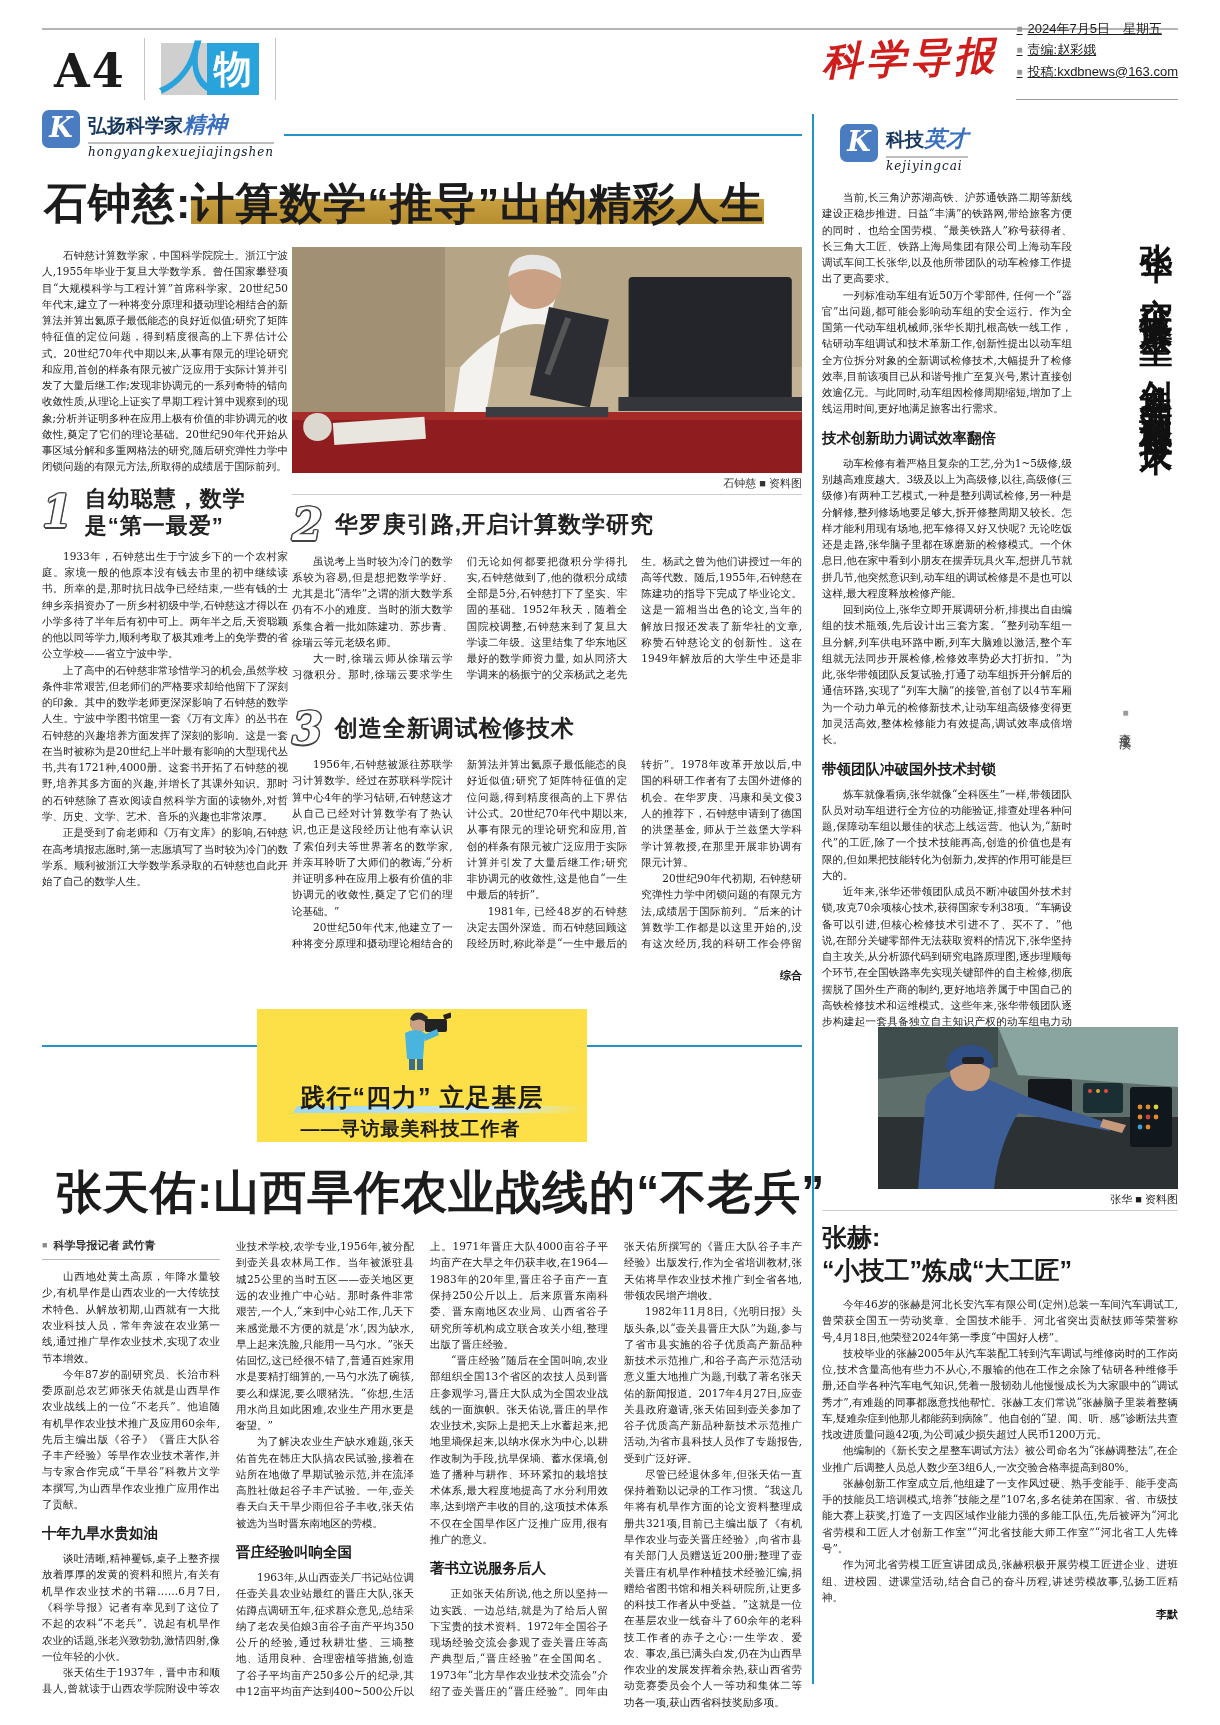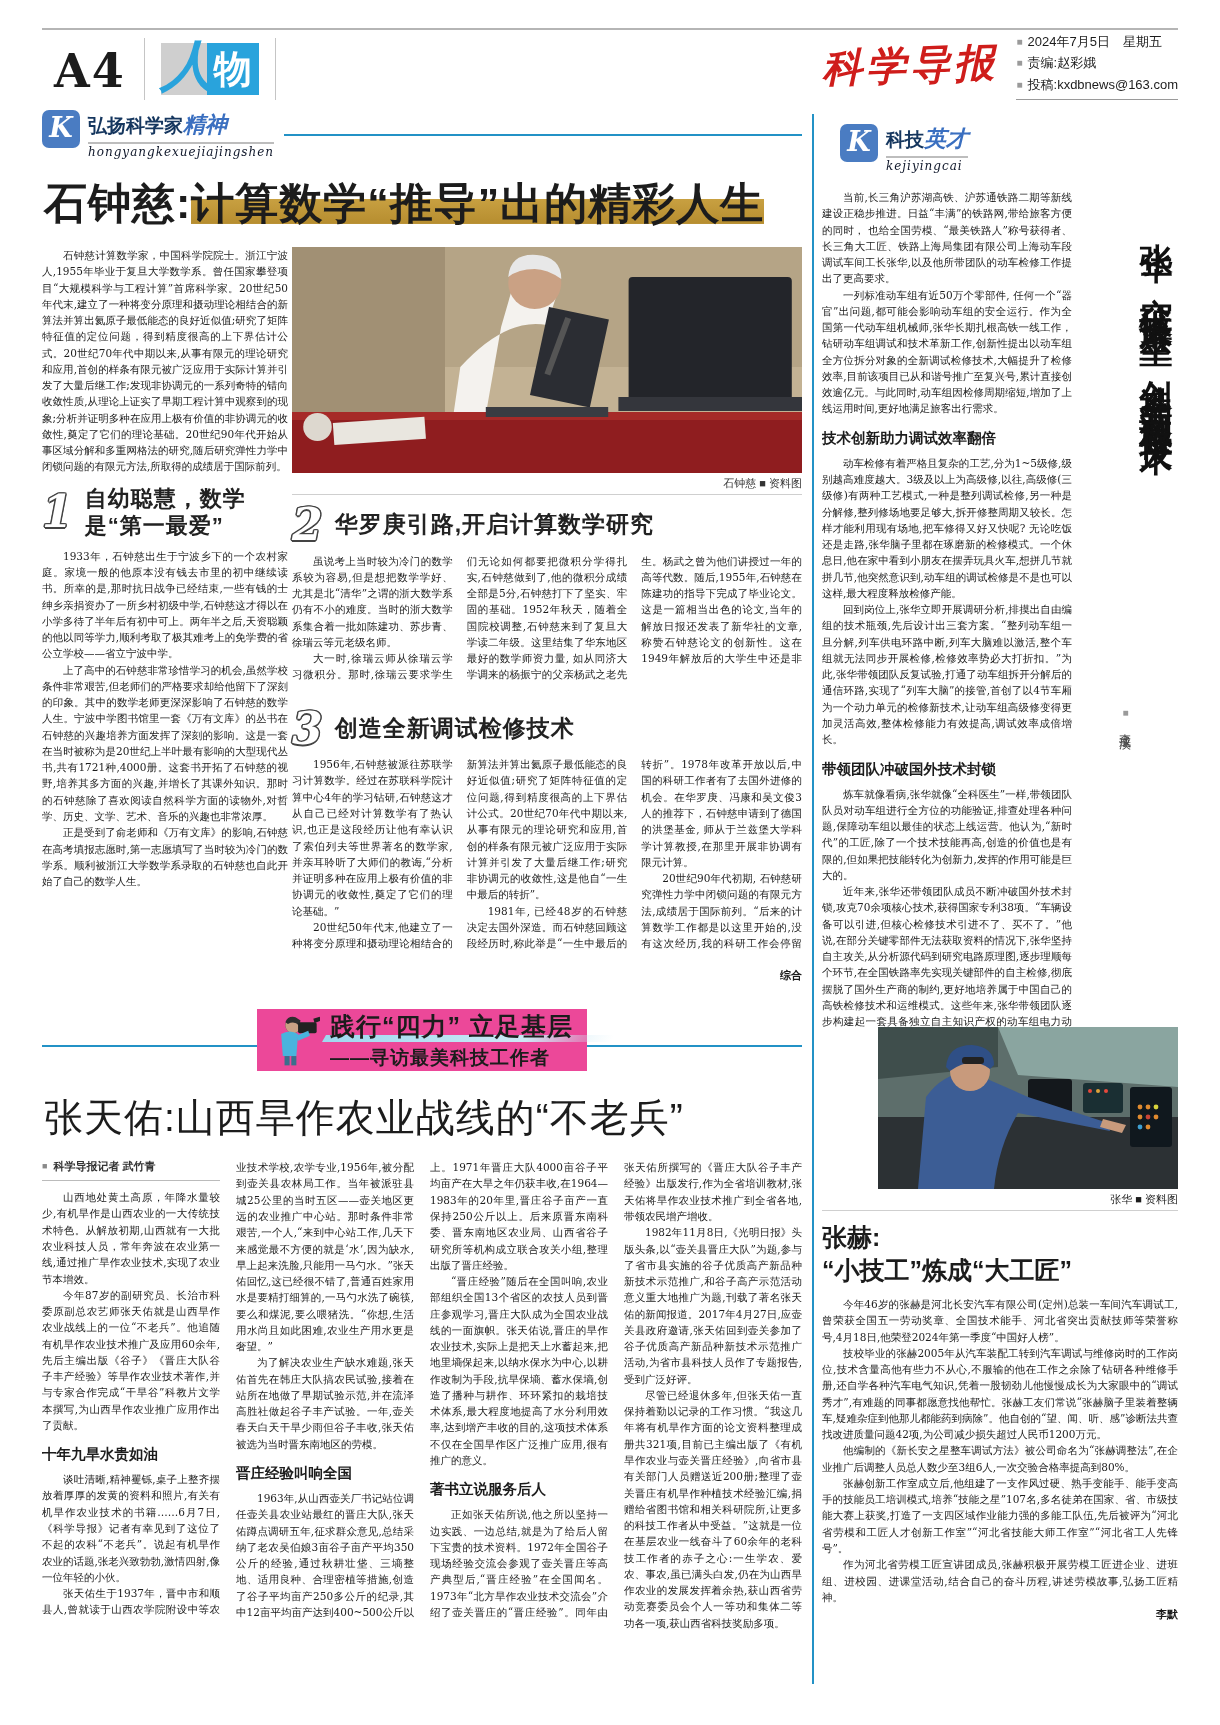--- a/index.html
+++ b/index.html
@@ -8,21 +8,21 @@
   .page { position:relative; width:1220px; height:1725px; background:#fff; margin:0 auto; overflow:hidden; }
 
   
   .header { display:flex; align-items:flex-end; margin:28px 42px 0 42px; border-top:2px solid #b5b5b5; padding-top:8px; height:72px; }
   .page-no { font-size:46px; font-weight:bold; font-family:"DejaVu Serif",serif; letter-spacing:2px; padding:0 18px 2px 12px; }
   .sec-logo { display:flex; align-items:center; height:62px; padding:0 16px; border-left:1px solid #c5c5c5; border-right:1px solid #c5c5c5; }
   .sec-logo .ren { width:52px; height:52px; background:#cfcfcf; color:#29a3dc; font-size:54px; font-weight:bold; font-style:italic; line-height:44px; text-align:center; font-family:"DejaVu Serif",serif; }
   .sec-logo .wu  { width:52px; height:52px; background:#29a3dc; color:#fff; font-size:38px; font-weight:bold; line-height:52px; text-align:center; font-family:"Liberation Sans",sans-serif; margin-left:-6px; }
   .header-right { margin-left:auto; display:flex; align-items:center; gap:18px; }
   .masthead { color:#cf1d1b; font-size:40px; font-weight:bold; font-style:italic; font-family:"DejaVu Serif",serif; transform:rotate(-2deg); letter-spacing:4px; }
-  .pubinfo { font-size:13px; font-family:"Liberation Sans",sans-serif; line-height:1.65; border-bottom:1px solid #9a9a9a; padding-bottom:4px; }
+  .pubinfo { font-size:13px; font-family:"Liberation Sans",sans-serif; line-height:1.65; border-bottom:1px solid #9a9a9a; padding-bottom:17px;text-decoration:underline; }
   .pubinfo .row::before { content:"■"; color:#9a9a9a; font-size:10px; margin-right:5px; vertical-align:1px; }
 
   
   .content { display:flex; margin:10px 42px 0 42px; }
   .main-col { width:760px; }
   .v-divider { width:2px; background:#2392c6; margin:4px 8px 0 10px; height:1570px; }
   .side-col { flex:1; overflow:hidden; height:1578px; }
 
   
   .badge-row { display:flex; align-items:center; }
@@ -48,25 +48,25 @@
   .sec-title { font-family:"Liberation Sans",sans-serif; font-weight:bold; font-size:23px; letter-spacing:1px; color:#222; }
   .sec-title.two-line { font-size:22px; line-height:1.25; }
   .cols3 { columns:3; column-gap:14px; overflow:hidden; }
   .s2cols { height:146px; }
   .s3cols { height:210px; }
   .sign { text-align:right; font-weight:bold; font-size:11px; font-family:Liberation Serif, serif; margin-top:2px; }
 
   
   .feature { position:relative; margin-top:26px; }
   .feat-topline { position:absolute; left:0; right:0; top:36px; height:2px; background:#2392c6; }
-  .feat-badge { position:relative; z-index:1; width:330px; margin:0 auto; background:#ec4899; padding:0 14px; display:flex; gap:10px; align-items:center; }
+  .feat-badge { position:relative; z-index:1; width:330px; margin:0 auto; background:#fde047; padding:0 14px; display:flex; gap:10px; align-items:center;flex-direction:column; }
   .feat-badge-text .t1 { font-family:"Liberation Sans",sans-serif; font-weight:900; font-size:25px; letter-spacing:1px; position:relative; white-space:nowrap; }
   .feat-badge-text .t1 .swoosh { position:absolute; left:-6px; right:-40px; bottom:1px; height:7px; background:linear-gradient(90deg,#9fd8ef,#cdeaf5 70%, rgba(205,234,245,0)); transform:skewX(-30deg); z-index:-1; }
   .feat-badge-text .t2 { font-family:"Liberation Sans",sans-serif; font-weight:bold; font-size:19px; margin-top:2px; letter-spacing:1px; }
-  .feat-headline { font-family:"Liberation Sans",sans-serif; font-weight:400; font-size:39px; letter-spacing:1px; margin:20px 0 14px 2px; white-space:nowrap; }
+  .feat-headline { font-family:"Liberation Sans",sans-serif; font-weight:700; font-size:46px; letter-spacing:1px; margin:20px 0 14px 14px; white-space:nowrap; }
   .feat-cols { columns:4; column-gap:16px; height:520px; overflow:hidden; }
   .byline { font-size:11px; font-family:"Liberation Sans",sans-serif; font-weight:bold; color:#333; border-bottom:1px solid #bbb; padding-bottom:6px; margin-bottom:8px; }
   .byline::before { content:"■"; color:#8a8a8a; font-size:9px; margin-right:6px; vertical-align:1px; }
   .subhead { font-family:"Liberation Sans",sans-serif; font-weight:bold; font-size:14.5px; margin:12px 0 7px 0; break-inside:avoid; }
 
   
   .side-badge { margin:14px 0 16px 18px; }
   .sideA { display:flex; gap:10px; height:838px; overflow:hidden; }
   .sideA-text { flex:1; overflow:hidden; }
   .v-head-block { width:96px; display:flex; flex-direction:row-reverse; justify-content:flex-start; padding-top:28px; }

